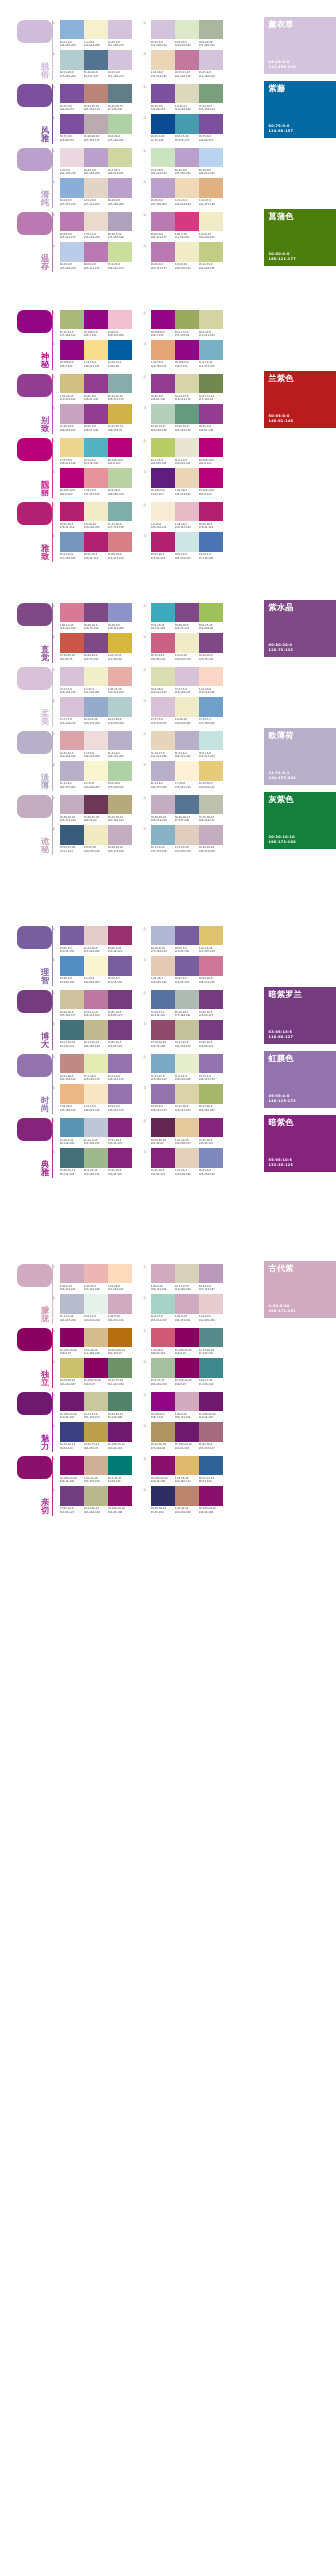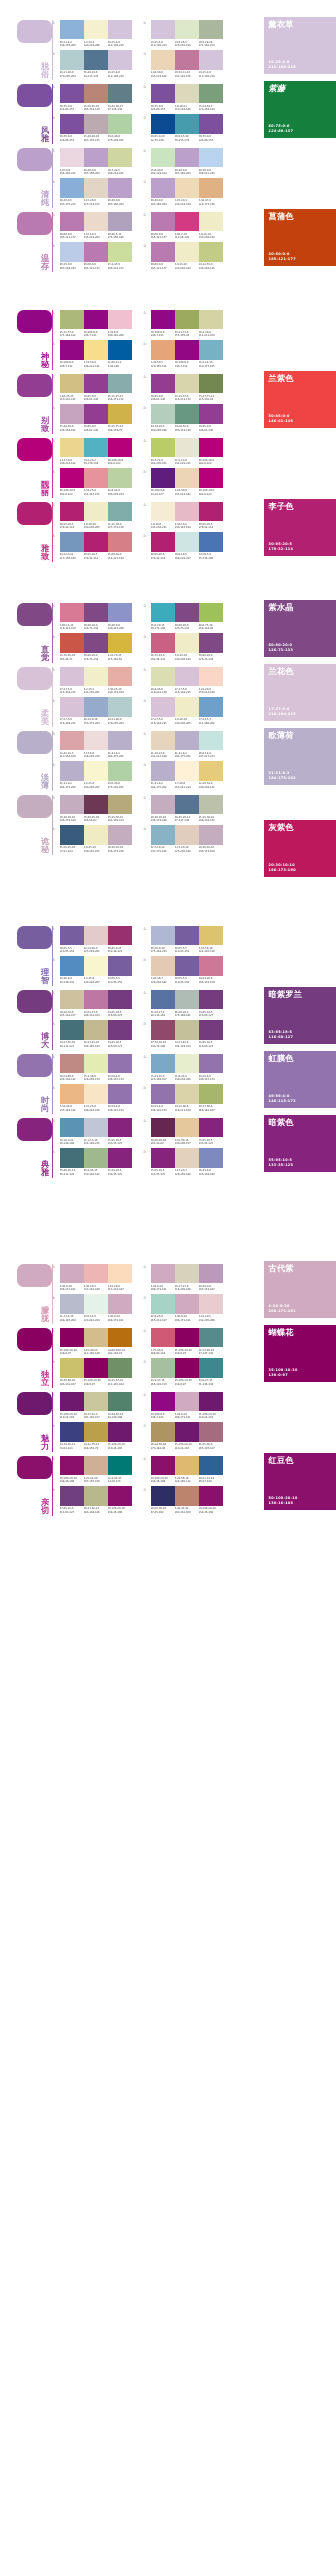--- a/index.html
+++ b/index.html
@@ -353,21 +353,21 @@
                   </div>
                   <div class="cc">
                     <b>60-75-0-0</b>
                     <b>124-80-157</b>
                   </div>
                 </div>
               </div>
             </div>
           </div>
         </div>
-        <div class="card" style="background: #15803d; font-style: italic;">
+        <div class="card" style="background: #0369a1;">
           <div class="cardname">紫藤</div>
           <div class="cardcodes">
             <div>60-75-0-0</div>
             <div>124-80-157</div>
           </div>
         </div>
       </div>
       <div class="entry">
         <div class="keycol">
           <div class="chip" style="background: rgb(187, 160, 203);"></div>
@@ -584,21 +584,21 @@
                   </div>
                   <div class="cc">
                     <b>29-12-55-0</b>
                     <b>194-204-135</b>
                   </div>
                 </div>
               </div>
             </div>
           </div>
         </div>
-        <div class="card" style="background: #c2410c;">
+        <div class="card" style="background: #4d7c0f;">
           <div class="cardname">菖蒲色</div>
           <div class="cardcodes">
             <div>30-60-0-0</div>
             <div>185-121-177</div>
           </div>
         </div>
       </div>
     </div>
     <div class="spacer" style="height: 34px;"></div>
     <div class="block">
@@ -818,21 +818,21 @@
                   </div>
                   <div class="cc">
                     <b>50-85-0-0</b>
                     <b>146-61-146</b>
                   </div>
                 </div>
               </div>
             </div>
           </div>
         </div>
-        <div class="card" style="background: #ef4444;">
+        <div class="card" style="background: #b91c1c;">
           <div class="cardname">兰紫色</div>
           <div class="cardcodes">
             <div>50-85-0-0</div>
             <div>146-61-146</div>
           </div>
         </div>
       </div>
       <div class="entry">
         <div class="keycol">
           <div class="chip" style="background: rgb(182, 0, 122);"></div>
@@ -1047,27 +1047,20 @@
                     <b>20-0-10-5</b>
                     <b>206-229-227</b>
                   </div>
                   <div class="cc">
                     <b>74-50-5-0</b>
                     <b>75-116-180</b>
                   </div>
                 </div>
               </div>
             </div>
-          </div>
-        </div>
-        <div class="card" style="background: rgb(178, 32, 114);">
-          <div class="cardname">李子色</div>
-          <div class="cardcodes">
-            <div>30-95-20-5</div>
-            <div>178-32-114</div>
           </div>
         </div>
       </div>
     </div>
     <div class="spacer" style="height: 37px;"></div>
     <div class="block">
       <div class="entry">
         <div class="keycol">
           <div class="chip" style="background: rgb(126, 73, 133);"></div>
           <div class="stem" style="background: rgb(161, 105, 168);"></div>
@@ -1290,27 +1283,20 @@
                   </div>
                   <div class="cc">
                     <b>57-24-5-7</b>
                     <b>111-160-202</b>
                   </div>
                 </div>
               </div>
             </div>
           </div>
         </div>
-        <div class="card" style="background: rgb(216, 194, 215);">
-          <div class="cardname">兰花色</div>
-          <div class="cardcodes">
-            <div>17-27-5-0</div>
-            <div>216-194-215</div>
-          </div>
-        </div>
       </div>
       <div class="entry">
         <div class="keycol">
           <div class="chip" style="background: rgb(184, 175, 202);"></div>
           <div class="stem" style="background: rgb(184, 175, 202);"></div>
           <div class="kw" style="color: rgb(176, 166, 196);">
             <span>淡</span>
             <span>薄</span>
           </div>
         </div>
@@ -1528,21 +1514,21 @@
                   </div>
                   <div class="cc">
                     <b>20-30-10-10</b>
                     <b>196-173-190</b>
                   </div>
                 </div>
               </div>
             </div>
           </div>
         </div>
-        <div class="card" style="background: #be185d; margin-top: 28px;">
+        <div class="card" style="background: #15803d;">
           <div class="cardname">灰紫色</div>
           <div class="cardcodes">
             <div>20-30-10-10</div>
             <div>196-173-190</div>
           </div>
         </div>
       </div>
     </div>
     <div class="spacer" style="height: 67px;"></div>
     <div class="block">
@@ -2241,27 +2227,20 @@
                   </div>
                   <div class="cc">
                     <b>64-9-27-35</b>
                     <b>61-136-143</b>
                   </div>
                 </div>
               </div>
             </div>
           </div>
         </div>
-        <div class="card" style="background: rgb(138, 0, 97);">
-          <div class="cardname">蝴蝶花</div>
-          <div class="cardcodes">
-            <div>35-100-10-30</div>
-            <div>138-0-97</div>
-          </div>
-        </div>
       </div>
       <div class="entry">
         <div class="keycol">
           <div class="chip" style="background: rgb(110, 24, 110);"></div>
           <div class="stem" style="background: rgb(160, 47, 160);"></div>
           <div class="kw" style="color: rgb(168, 33, 159);">
             <span>魅</span>
             <span>力</span>
           </div>
         </div>
@@ -2472,23 +2451,16 @@
                   </div>
                   <div class="cc">
                     <b>50-100-20-10</b>
                     <b>138-16-108</b>
                   </div>
                 </div>
               </div>
             </div>
           </div>
         </div>
-        <div class="card" style="background: rgb(138, 16, 108);">
-          <div class="cardname">红豆色</div>
-          <div class="cardcodes">
-            <div>50-100-20-10</div>
-            <div>138-16-108</div>
-          </div>
-        </div>
       </div>
     </div>
   </div>
 
 
 </body></html>

